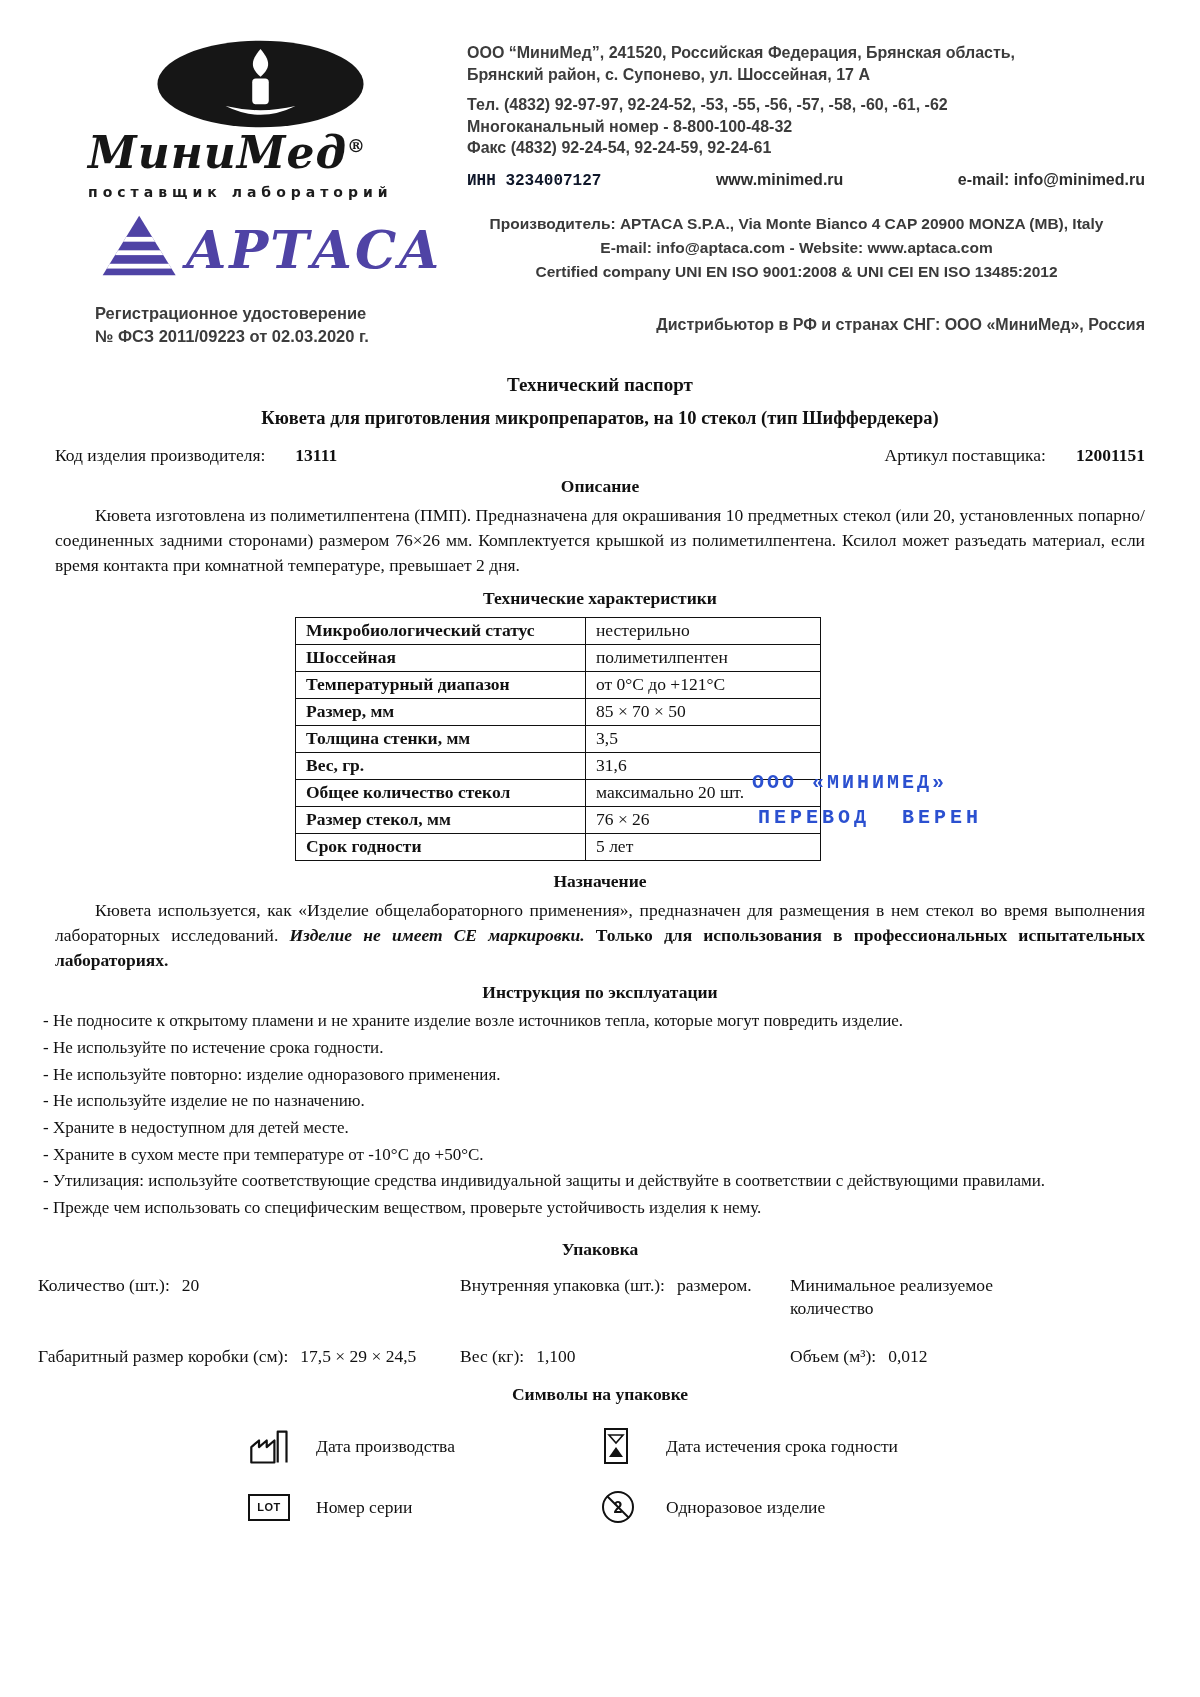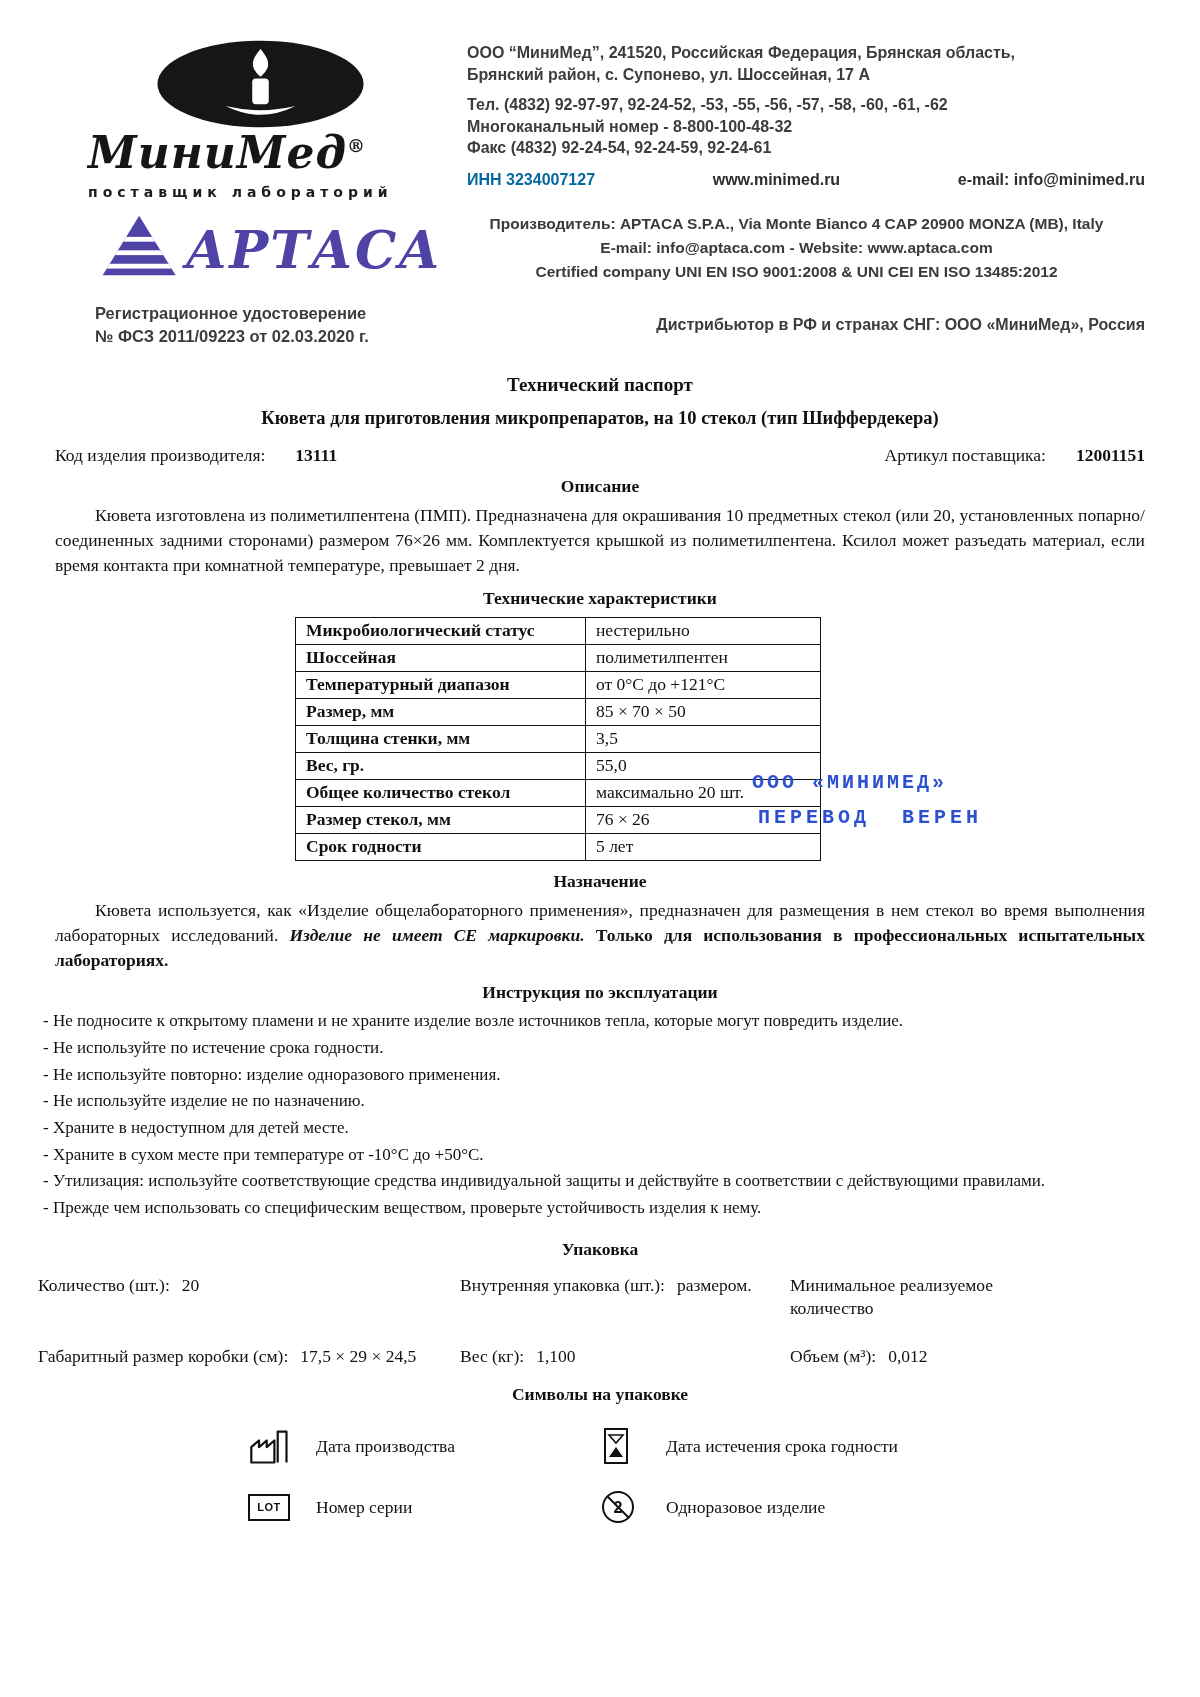--- a/index.html
+++ b/index.html
@@ -25,21 +25,21 @@
   }
   .logo-name .reg { font-size:18px; vertical-align:super; font-style:normal; }
   .logo-tagline {
     font-family:"DejaVu Sans", sans-serif;
     font-weight:bold; font-size:14px; letter-spacing:5px;
     color:#1c1c1c; margin-top:8px; white-space:nowrap;
   }
   .info-col { flex:1; padding-left:34px; font-family:"Liberation Sans", sans-serif; font-weight:bold; color:#3c3c3c; font-size:16px; line-height:1.35; padding-top:4px; }
   .info-gap { height:9px; }
   .inn-row { display:flex; justify-content:space-between; margin-top:10px; align-items:baseline; }
-  .inn-grey { color:#0369a1; }
+  .inn-grey { color:#0f172a;font-family:Liberation Mono, monospace; }
   .inn-dark { color:#2e2e2e; }
   
   .aptaca-row { display:flex; align-items:center; padding:10px 55px 0 88px; }
   .aptaca-logo { width:360px; flex:0 0 360px; }
   .aptaca-info { flex:1; text-align:center; font-family:"Liberation Sans", sans-serif; font-weight:bold; color:#3a3a3a; font-size:15.5px; line-height:1.55; }
   
   .reg-row { display:flex; justify-content:space-between; padding:16px 55px 0 95px; font-family:"Liberation Sans", sans-serif; font-weight:bold; color:#3c3c3c; }
   .reg-left { font-size:16.5px; line-height:1.4; }
   .reg-right { font-size:16px; padding-top:14px; }
   
@@ -192,21 +192,21 @@
       <tr>
           <td class="lbl">Размер, мм</td>
           <td class="val">85 × 70 × 50</td>
         </tr>
       <tr>
           <td class="lbl">Толщина стенки, мм</td>
           <td class="val">3,5</td>
         </tr>
       <tr>
           <td class="lbl">Вес, гр.</td>
-          <td class="val">55,0</td>
+          <td class="val">31,6</td>
         </tr>
       <tr>
           <td class="lbl">Общее количество стекол</td>
           <td class="val">максимально 20 шт.</td>
         </tr>
       <tr>
           <td class="lbl">Размер стекол, мм</td>
           <td class="val">76 × 26</td>
         </tr>
       <tr>

